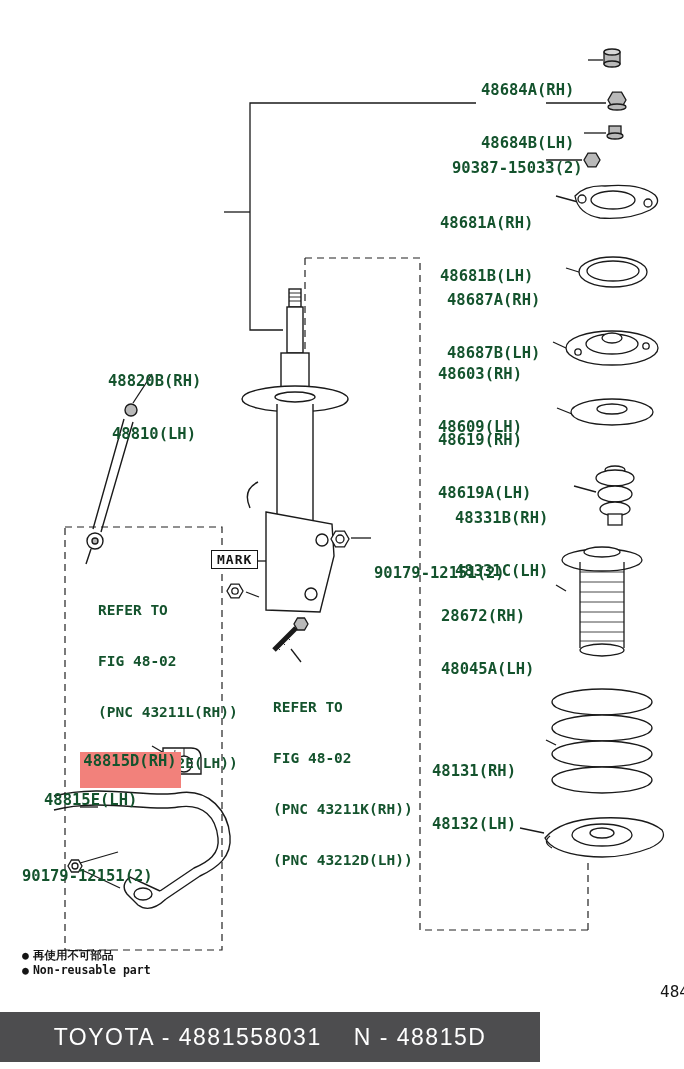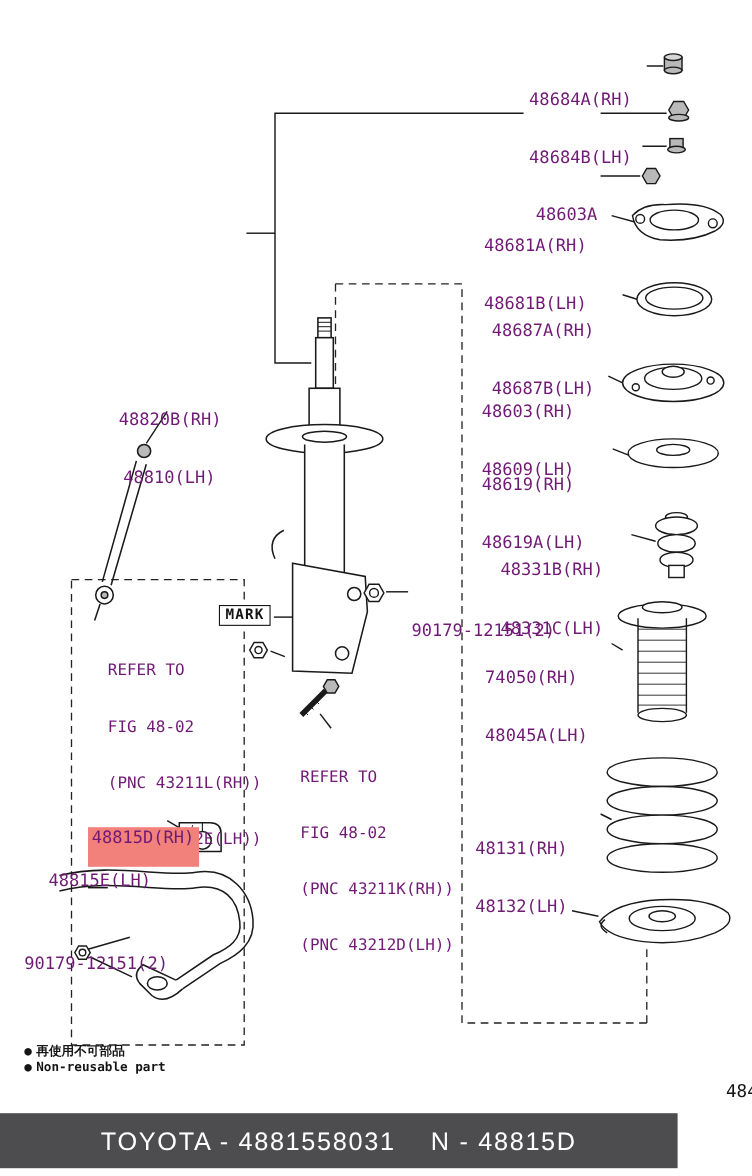--- a/index.html
+++ b/index.html
@@ -1,29 +1,29 @@
 <!DOCTYPE html>
 <html><head>
 <meta charset="utf-8">
 <style>
   html,body{margin:0;padding:0;background:#fff;}
   .canvas{position:relative;width:684px;height:1069px;background:#ffffff;overflow:hidden;
           font-family:"DejaVu Sans Mono",monospace;color:#151515;}
-  .lbl{position:absolute;font-weight:normal;font-size:15.5px;line-height:17.5px;
-       letter-spacing:0;white-space:pre;color:#701a75;}
+  .lbl{position:absolute;font-weight:bold;font-size:15.5px;line-height:17.5px;
+       letter-spacing:0;white-space:pre;color:#14532d;}
   .lbl .row{display:block;}
   .small{font-size:14.5px;line-height:17px;}
   .bullet{margin-right:3px;}
   .hl{background:#f2817b;padding:0 4px 18px 3px;}
   .mark-box{position:absolute;border:1.6px solid #151515;background:#fff;
-            font-weight:bold;font-size:13px;line-height:15px;padding:1px 5px;letter-spacing:1px;}
+            font-weight:bold;font-size:13px;line-height:15px;padding:1px 5px;letter-spacing:1px;margin-left:12px;}
   .legend{position:absolute;font-size:11.5px;font-weight:bold;line-height:15px;}
   .legend .row{display:flex;align-items:center;gap:4px;}
   .code{position:absolute;font-size:16px;font-weight:normal;margin-left:42px;}
-  .footer{position:absolute;left:0;top:1012px;width:616px;height:50px;background:#4d4d4f;
+  .footer{position:absolute;left:0;top:1012px;width:540px;height:50px;background:#4d4d4f;
           color:#fff;display:flex;align-items:center;justify-content:center;gap:32px;
           font-family:"Liberation Sans",sans-serif;font-size:23px;letter-spacing:1.5px;}
   svg.art{position:absolute;left:0;top:0;}
 </style>
 </head>
 <body>
 
 <div class="canvas">
 
   <svg class="art" width="684" height="1069" viewBox="0 0 684 1069">
@@ -191,24 +191,24 @@
       </g>
     </g>
   </svg>
 
   <div class="lbl" style="left:481px;top:47px">
     <span class="row">48684A(RH)</span>
     <span class="row">48684B(LH)</span>
   </div>
 
 
-
-  <div class="lbl" style="left:487px;top:152px">
-    <span class="row">48603A</span>
-  </div>
+  <div class="lbl" style="left:452px;top:125px">
+    <span class="row">90387-15033(2)</span>
+  </div>
+
 
   <div class="lbl" style="left:440px;top:180px">
     <span class="row">48681A(RH)</span>
     <span class="row">48681B(LH)</span>
   </div>
 
 
   <div class="lbl" style="left:447px;top:257px">
     <span class="row">48687A(RH)</span>
     <span class="row">48687B(LH)</span>
@@ -243,21 +243,21 @@
     <span class="row">FIG 48-02</span>
     <span class="row">(PNC 43211L(RH))</span>
     <span class="row">(PNC 43212E(LH))</span>
   </div>
 
   <div class="mark-box" style="left:199px;top:550px">
     <span>MARK</span>
   </div>
 
   <div class="lbl" style="left:441px;top:573px">
-    <span class="row">74050(RH)</span>
+    <span class="row">28672(RH)</span>
     <span class="row">48045A(LH)</span>
   </div>
 
   <div class="lbl small" style="left:273px;top:665px">
     <span class="row">REFER TO</span>
     <span class="row">FIG 48-02</span>
     <span class="row">(PNC 43211K(RH))</span>
     <span class="row">(PNC 43212D(LH))</span>
   </div>
 

